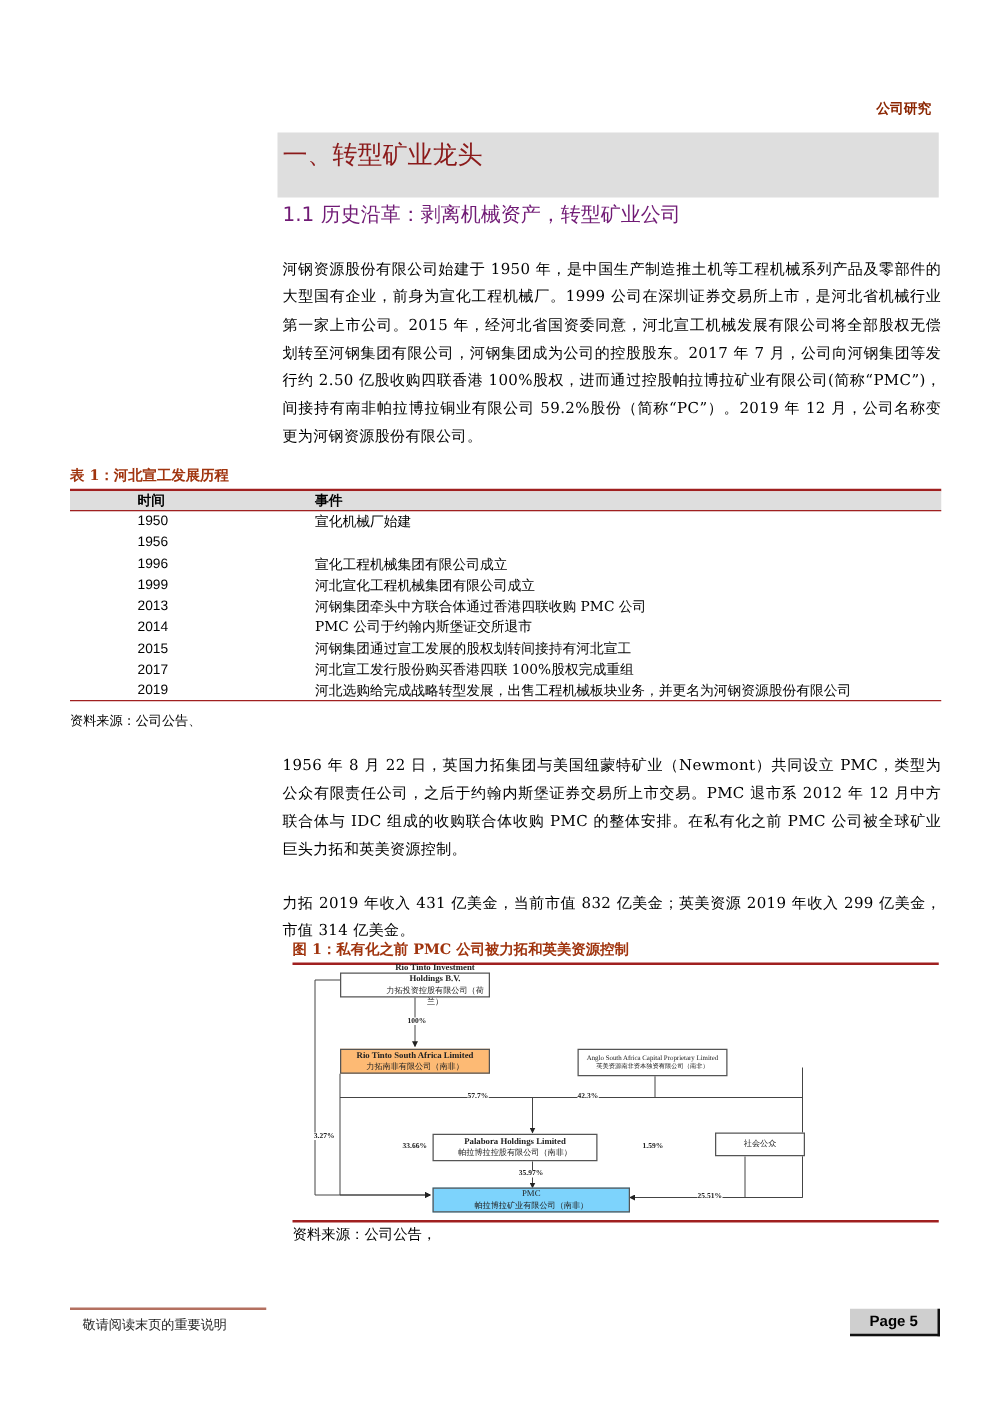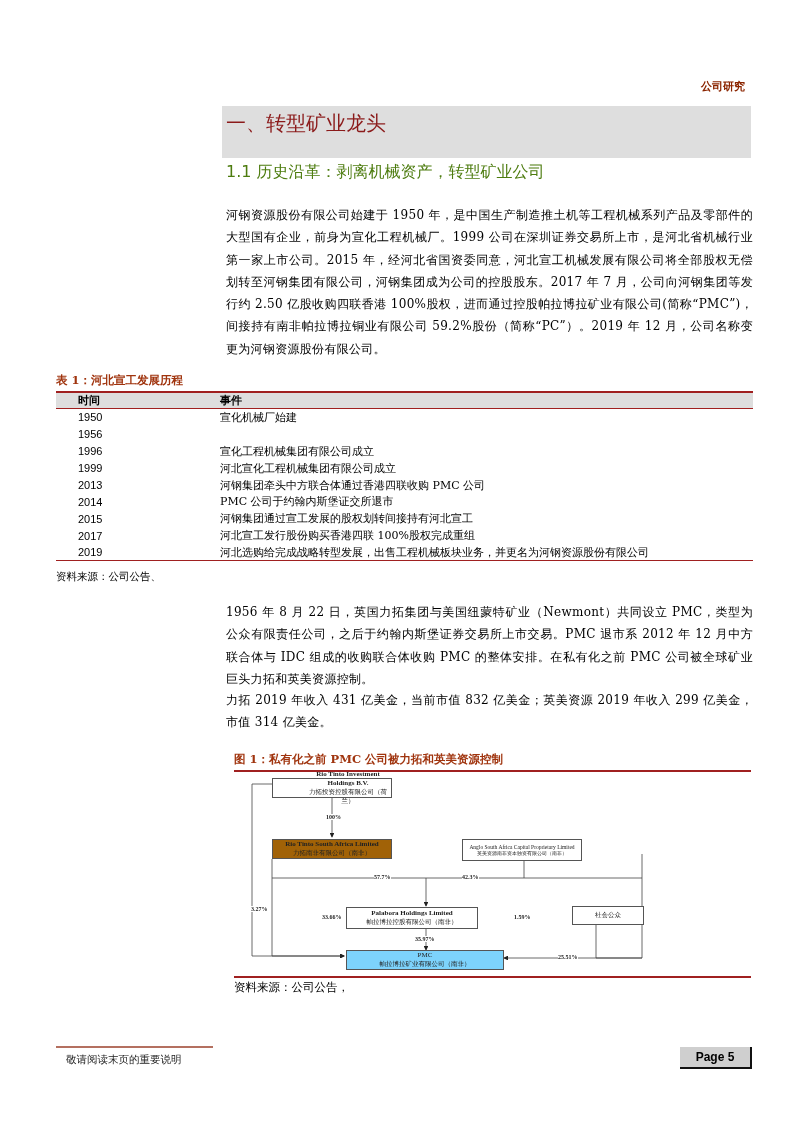--- a/index.html
+++ b/index.html
@@ -3,42 +3,42 @@
 <meta charset="utf-8">
 <style>
   * { box-sizing: border-box; margin: 0; padding: 0; }
   html, body { width: 793px; height: 1122px; background: #ffffff; overflow: hidden; }
   body { position: relative; font-family: "DejaVu Sans", "Liberation Sans", sans-serif; color: #000; }
 
   .header-tag { position: absolute; left: 660px; top: 79px; width: 85px; text-align: right; font-size: 11px; font-weight: bold; color: #8B2500; font-family: "DejaVu Serif", serif; }
 
   .h1-band { position: absolute; left: 222px; top: 106px; width: 529px; height: 52px; background: #DEDEDE; }
   .h1-text { position: absolute; left: 226px; top: 110px; font-size: 20px; color: #8B1A1A; font-family: "DejaVu Sans", sans-serif; }
-  .h2-text { position: absolute; left: 226px; top: 162px; font-size: 16px; color: #4d7c0f; font-family: "DejaVu Sans", sans-serif; }
+  .h2-text { position: absolute; left: 226px; top: 162px; font-size: 16px; color: #701a75; font-family: "DejaVu Sans", sans-serif; }
 
   .para { position: absolute; left: 226px; width: 527px; font-size: 12px; line-height: 22.3px; font-family: "DejaVu Serif", serif; text-align: justify; letter-spacing: 0.3px; }
 
   .tbl-title { position: absolute; left: 56px; top: 373px; font-size: 11.5px; font-weight: bold; color: #A0340E; font-family: "DejaVu Serif", serif; }
   .tbl { position: absolute; left: 56px; top: 391px; width: 697px; border-top: 2px solid #A02020; }
   .tbl-head { display: flex; height: 16px; background: #DEDEDE; border-bottom: 1px solid #A02020; font-size: 11px; font-weight: bold; align-items: center; font-family: "DejaVu Serif", serif; }
   .tbl-row { display: flex; height: 16.9px; font-size: 11px; align-items: center; }
   .tbl-row:last-child { border-bottom: 1px solid #A02020; }
-  .c1 { width: 164px; padding-left: 22px; font-family: "Liberation Sans", sans-serif; }
+  .c1 { width: 164px; padding-left: 22px; font-family: "Liberation Sans", sans-serif; margin-left: 32px; }
   .tbl-head .c1 { font-family: "DejaVu Serif", serif; }
   .c2 { flex: 1; font-family: "DejaVu Serif", serif; }
   .tbl-src { position: absolute; left: 56px; top: 570px; font-size: 10.5px; font-family: "DejaVu Serif", serif; }
 
   .fig-title { position: absolute; left: 234px; top: 752px; font-size: 11.5px; font-weight: bold; color: #A0340E; font-family: "DejaVu Serif", serif; }
   .fig-rule { position: absolute; left: 234px; top: 770px; width: 517px; height: 2px; background: #A02020; }
   .fig-rule-bottom { position: absolute; left: 234px; top: 976px; width: 517px; height: 2px; background: #A02020; }
   .fig-src { position: absolute; left: 234px; top: 980px; font-size: 11.5px; font-family: "DejaVu Serif", serif; }
 
   .diagram { position: absolute; left: 234px; top: 772px; width: 517px; height: 204px; }
   .dbox { position: absolute; border: 1px solid #555; background: #fff; text-align: center; font-family: "Liberation Serif", serif; font-size: 7px; line-height: 9px; color: #222; display: flex; flex-direction: column; justify-content: center; }
-  .dbox.grey { background: #a16207; }
+  .dbox.grey { background: #fdba74; }
   .dbox.blue { background: #7dd3fc; }
   .dbox .en { font-family: "Liberation Serif", serif; font-weight: bold; font-size: 7px; }
   .dbox .zh { font-family: "DejaVu Serif", serif; font-size: 6.5px; }
   .pct { position: absolute; font-family: "Liberation Serif", serif; font-size: 6px; font-weight: bold; background: #fff; color: #222; }
 
   .footer-rule { position: absolute; left: 56px; top: 1046px; width: 157px; height: 2px; background: #B47060; }
   .footer-text { position: absolute; left: 66px; top: 1053px; font-size: 10.5px; font-family: "DejaVu Serif", serif; color: #222; }
   .page-btn { position: absolute; left: 680px; top: 1047px; width: 72px; height: 22px; background: #CFCFCF; border-right: 2px solid #111; border-bottom: 2px solid #111; text-align: center; font-size: 12px; font-weight: bold; line-height: 21px; font-family: "Liberation Sans", sans-serif; }
 </style>
 </head>
@@ -90,21 +90,21 @@
       <div class="c2">河北宣工发行股份购买香港四联 100%股权完成重组</div>
     </div>
   <div class="tbl-row">
       <div class="c1">2019</div>
       <div class="c2">河北选购给完成战略转型发展，出售工程机械板块业务，并更名为河钢资源股份有限公司</div>
     </div>
 </div>
 <div class="tbl-src">资料来源：公司公告、</div>
 
 <div class="para" style="top:601px;">1956 年 8 月 22 日，英国力拓集团与美国纽蒙特矿业（Newmont）共同设立 PMC，类型为公众有限责任公司，之后于约翰内斯堡证券交易所上市交易。PMC 退市系 2012 年 12 月中方联合体与 IDC 组成的收购联合体收购 PMC 的整体安排。在私有化之前 PMC 公司被全球矿业巨头力拓和英美资源控制。</div>
-<div class="para" style="top:689px;">力拓 2019 年收入 431 亿美金，当前市值 832 亿美金；英美资源 2019 年收入 299 亿美金，市值 314 亿美金。</div>
+<div class="para" style="top:711px;">力拓 2019 年收入 431 亿美金，当前市值 832 亿美金；英美资源 2019 年收入 299 亿美金，市值 314 亿美金。</div>
 
 <div class="fig-title">图 1：私有化之前 PMC 公司被力拓和英美资源控制</div>
 <div class="fig-rule"></div>
 
 <div class="diagram">
   <svg width="517" height="204" style="position:absolute;left:0;top:0;">
     <defs>
       <marker id="arr" markerWidth="6" markerHeight="6" refX="5" refY="3" orient="auto">
         <path d="M0,0 L6,3 L0,6 z" fill="#222"></path>
       </marker>

